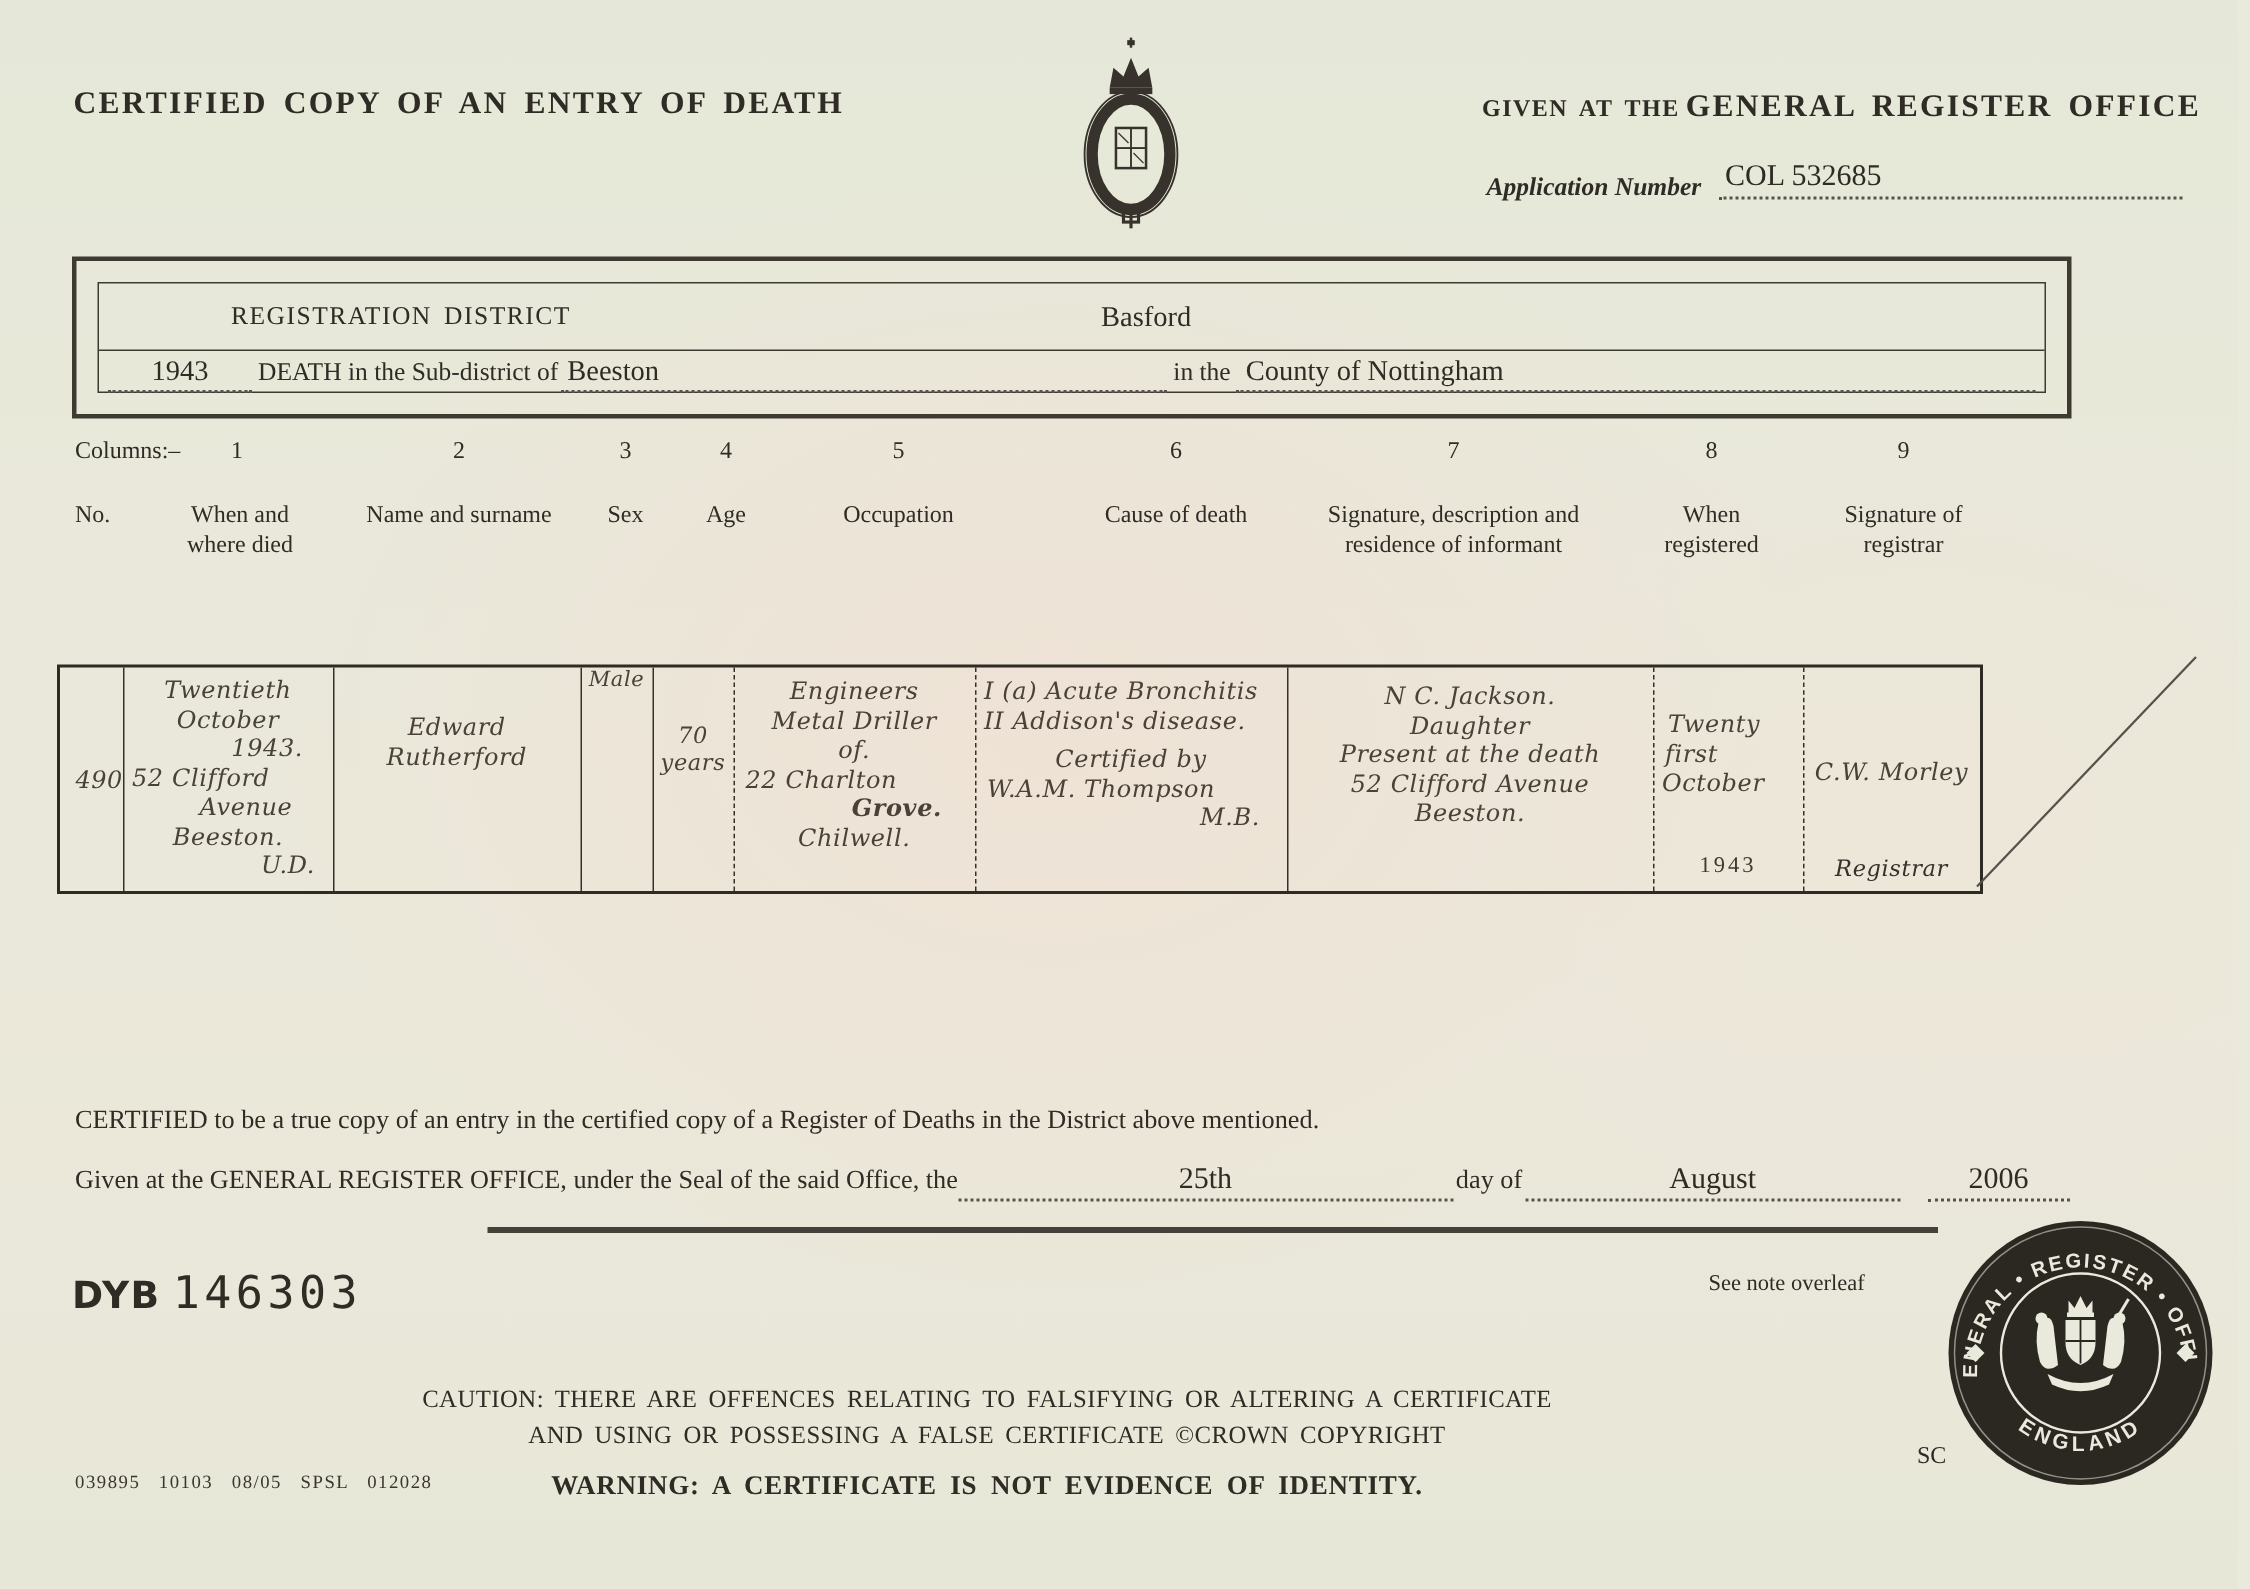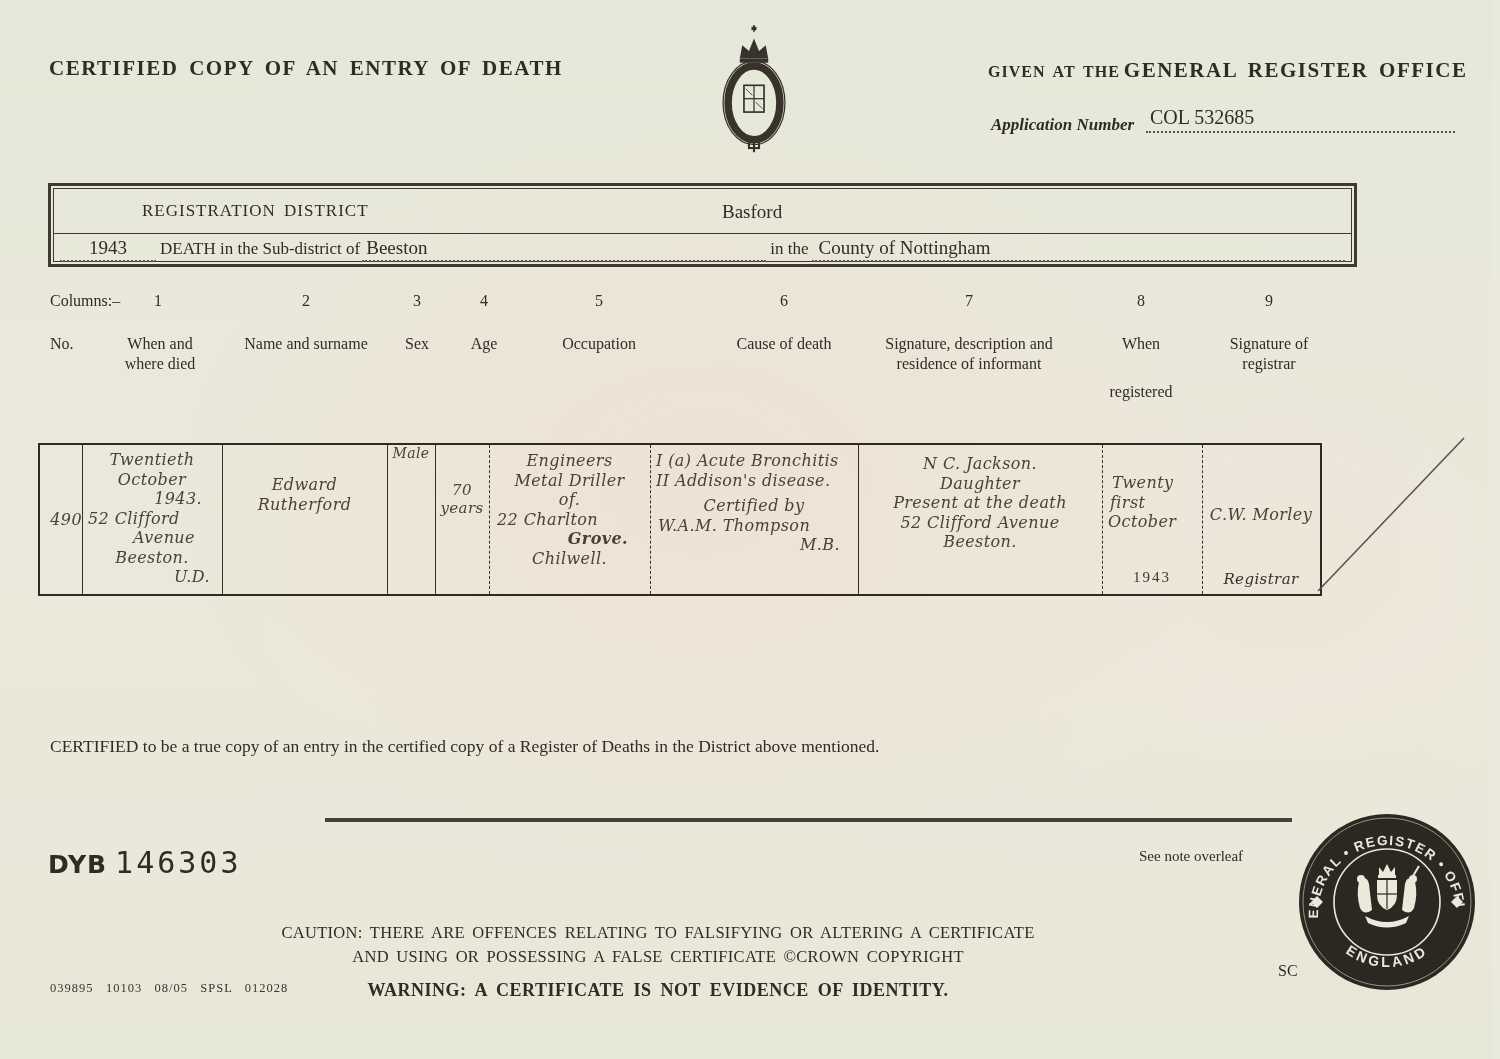--- a/index.html
+++ b/index.html
@@ -15,21 +15,21 @@
   .ctr{transform:translateX(-50%);text-align:center;}
   
   .title-left{font-size:21px;font-weight:bold;letter-spacing:1.5px;word-spacing:4px;}
   .title-right{font-weight:bold;white-space:nowrap;}
   .title-right .sm{font-size:16px;letter-spacing:1px;word-spacing:3px;}
   .title-right .lg{font-size:21px;letter-spacing:1.5px;word-spacing:4px;}
   .appnum-label{font-style:italic;font-size:17px;font-weight:bold;}
   .dotline{border-bottom:2px dotted #57534a;}
   .fillin{font-size:20px;}
   
-  .district-outer{border:3px solid #3e3a32;padding:2px;background:transparent;margin-top:12px;}
+  .district-outer{border:3px solid #3e3a32;padding:14px;background:transparent;}
   .district-inner{border:1px solid #3e3a32;position:relative;height:72px;}
   .row1{position:relative;height:44px;border-bottom:1px solid #3e3a32;}
   .reg-label{position:absolute;left:88px;top:12px;font-size:17px;letter-spacing:1px;word-spacing:3px;}
   .reg-value{position:absolute;left:668px;top:12px;font-size:19px;}
   .row2{position:relative;display:flex;align-items:baseline;padding:3px 6px 0 6px;font-size:17px;}
   .row2 .dot{border-bottom:2px dotted #57534a;padding-bottom:1px;}
   .row2 .v{font-size:19px;}
   
   .colnum{font-size:16px;}
   .collab{font-size:16px;line-height:1.28;white-space:nowrap;}
@@ -141,21 +141,21 @@
   </div>
   <div class="abs collab ctr" style="left:784px;top:334px;">
     <span style="display:block;">Cause of death</span>
   </div>
   <div class="abs collab ctr" style="left:969px;top:334px;">
     <span style="display:block;">Signature, description and</span>
     <span style="display:block;">residence of informant</span>
   </div>
   <div class="abs collab ctr" style="left:1141px;top:334px;">
     <span style="display:block;">When</span>
-    <span style="display:block;margin-top:28px;">registered</span>
+    <span style="display:block;">registered</span>
   </div>
   <div class="abs collab ctr" style="left:1269px;top:334px;">
     <span style="display:block;">Signature of</span>
     <span style="display:block;">registrar</span>
   </div>
 
   <div class="abs entry-table" style="left:38px;top:443px;width:1280px;height:149px;">
     <div class="vdiv vs" style="left:42px;"></div>
     <div class="vdiv vs" style="left:182px;"></div>
     <div class="vdiv vs" style="left:347px;"></div>
@@ -231,20 +231,27 @@
       <span class="ta-c registrar-lab" style="position:absolute;bottom:6px;left:0;right:0;">Registrar</span>
     </div>
   </div>
 
   <svg class="abs" style="left:0;top:0;pointer-events:none;" width="1500" height="1059">
     <line x1="1318" y1="591" x2="1464" y2="438" stroke="#56514a" stroke-width="1.5"></line>
   </svg>
 
   <div class="abs cert-line" style="left:50px;top:736px;">CERTIFIED to be a true copy of an entry in the certified copy of a Register of Deaths in the District above mentioned.</div>
 
+  <div class="abs given-row" style="left:50px;top:775px;width:1245px;">
+    <span>Given at the GENERAL REGISTER OFFICE, under the Seal of the said Office, the</span>
+    <span class="dot fillin" style="flex:0 0 330px;">25th</span>
+    <span style="padding:0 2px;">day of</span>
+    <span class="dot fillin" style="flex:0 0 250px;">August</span>
+    <span class="dot fillin" style="flex:0 0 95px;margin-left:18px;">2006</span>
+  </div>
 
   <div class="abs thick-rule" style="left:325px;top:818px;width:967px;"></div>
 
   <div class="abs" style="left:48px;top:845px;">
     <span class="dyb">DYB</span><span class="dyb-num">146303</span>
   </div>
 
   <div class="abs see-note" style="left:1139px;top:848px;">See note overleaf</div>
 
   <div class="abs" style="left:1297px;top:812px;">

